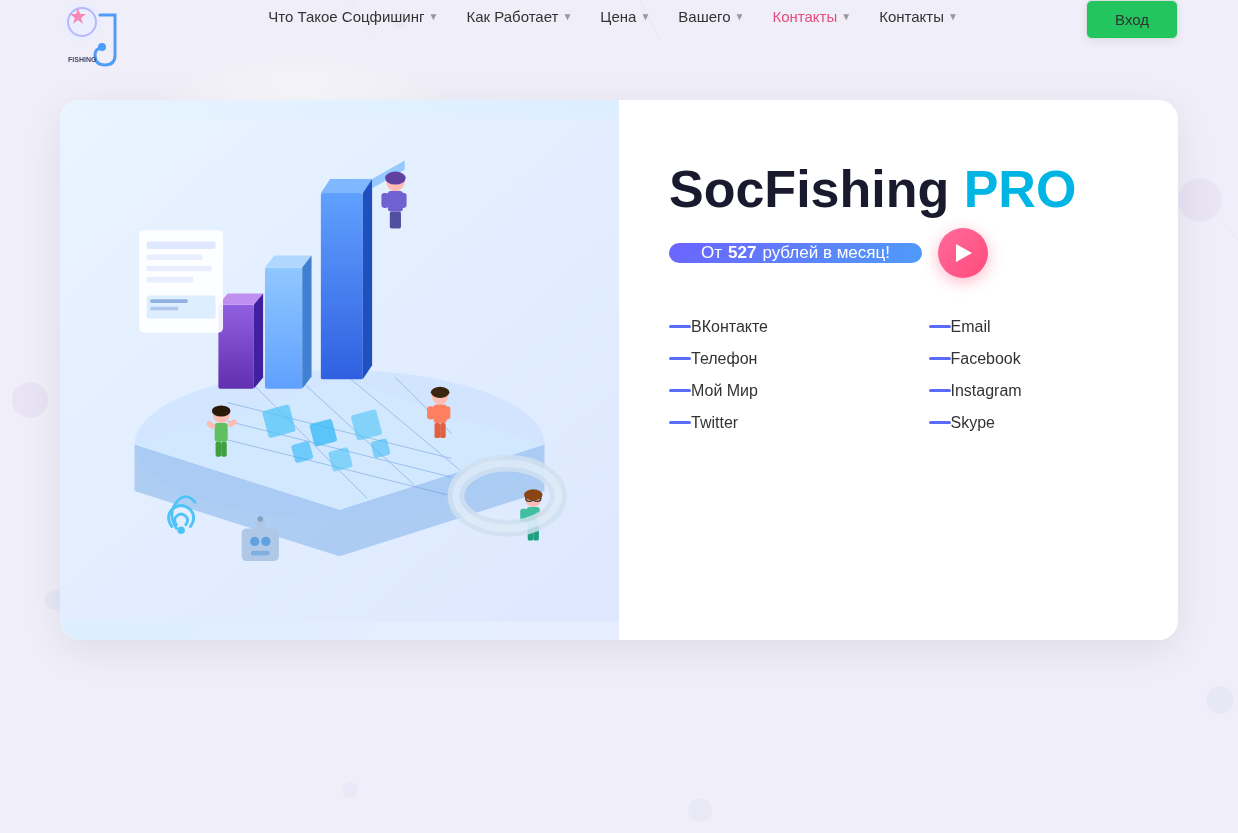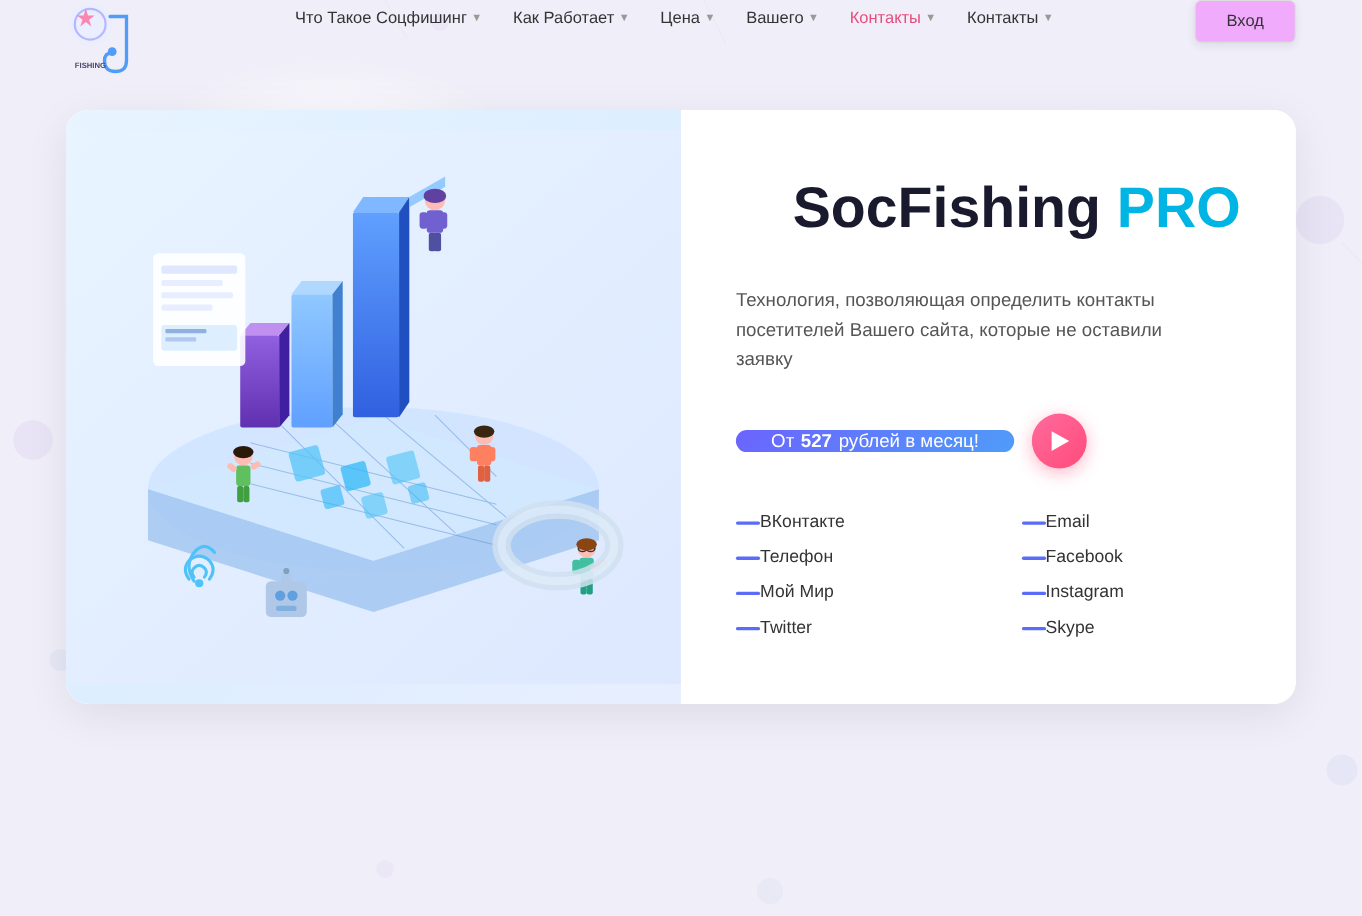--- a/index.html
+++ b/index.html
@@ -64,21 +64,21 @@
       transition: color 0.2s;
     }
     .navbar-nav li.active a {
       color: #e74c7c;
     }
     .navbar-nav li a .chevron {
       font-size: 10px;
       color: #999;
     }
     .btn-login {
-      background: #f0abfc;
+      background: #22c55e;
       border: 1px solid #ddd;
       border-radius: 6px;
       padding: 10px 28px;
       font-size: 15px;
       color: #333;
       cursor: pointer;
       box-shadow: 0 2px 8px rgba(0,0,0,0.08);
     }
 
     
@@ -115,22 +115,21 @@
       display: flex;
       flex-direction: column;
       justify-content: flex-start;
     }
 
     .hero-title {
       font-size: 52px;
       font-weight: 700;
       color: #1a1a2e;
       line-height: 1.15;
-      margin-bottom: 39px;
-      text-align: right;
+      margin-bottom: 8px;
     }
     .hero-title .pro {
       color: #00b4e4;
     }
 
     .hero-subtitle {
       font-size: 17px;
       color: #555;
       line-height: 1.6;
       margin-bottom: 36px;
@@ -438,21 +437,20 @@
         <circle cx="20" cy="-10" r="3" fill="#80a0c0"></circle>
       </g>
     </svg>
   </div>
 
   <div class="hero-text">
     <h1 class="hero-title">
       <span>SocFishing </span><span class="pro">PRO</span>
     </h1>
 
-    <p class="hero-subtitle">Технология, позволяющая определить контакты посетителей Вашего сайта, которые не оставили заявку</p>
 
     <div class="cta-row">
       <button class="btn-cta">
         <span>От </span>
         <strong>527</strong>
         <span> рублей в месяц!</span>
       </button>
       <button class="btn-play">
         <div class="btn-play-icon"></div>
       </button>

